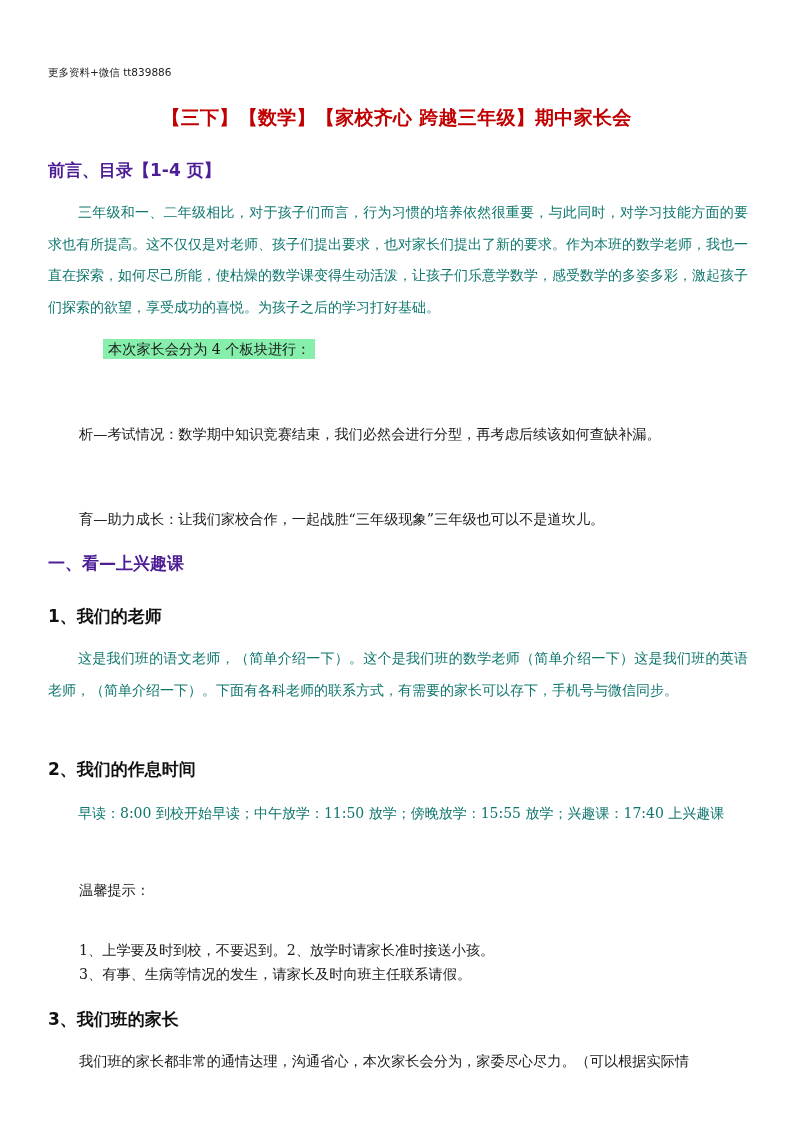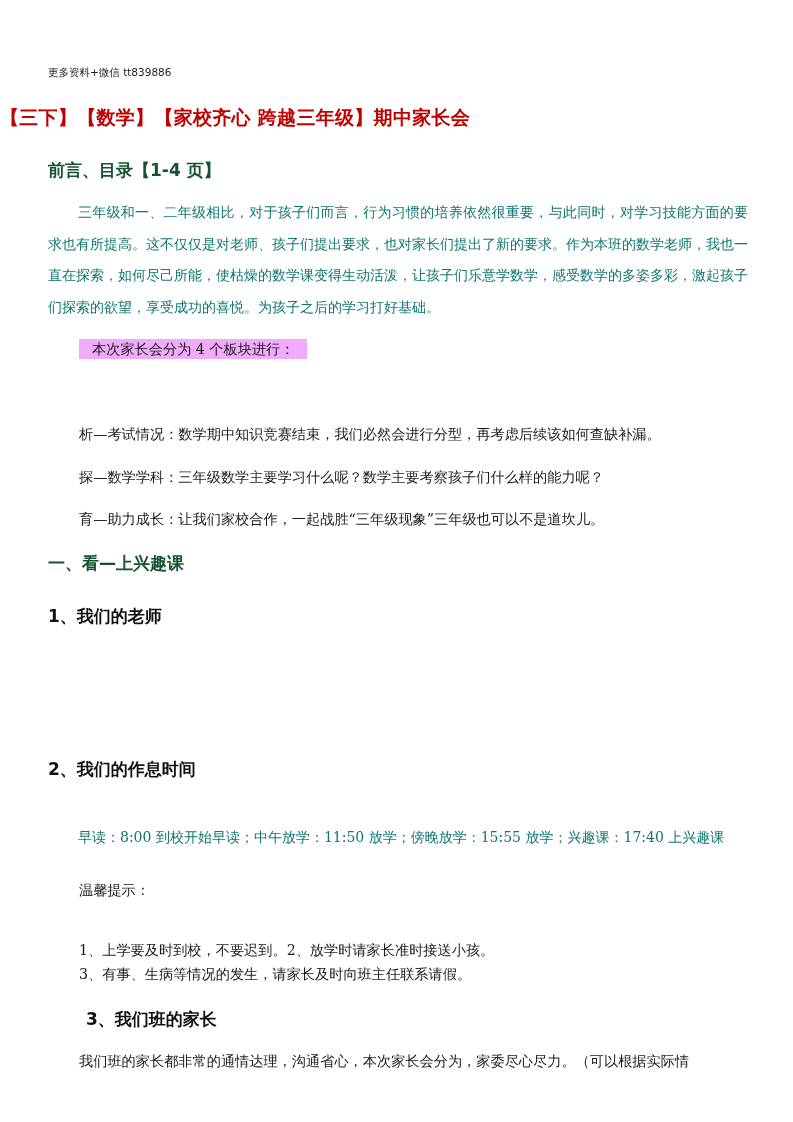--- a/index.html
+++ b/index.html
@@ -1,45 +1,45 @@
 <!DOCTYPE html>
 <html><head>
 <meta charset="utf-8">
 <style>
   html, body { margin: 0; padding: 0; background: #ffffff; }
   body { width: 793px; height: 1122px; position: relative; overflow: hidden; font-family: "DejaVu Serif", "Liberation Serif", serif; color: #1a1a1a; }
   .page { position: absolute; left: 0; top: 9px; width: 793px; height: 1122px; }
   .header-note { position: absolute; left: 48px; top: 57px; font-family: "DejaVu Sans", "Liberation Sans", sans-serif; font-size: 10.5px; color: #222; }
-  .title { position: absolute; left: 0; width: 793px; top: 96px; font-family: "DejaVu Sans", "Liberation Sans", sans-serif; font-weight: bold; font-size: 19px; color: #c00000; letter-spacing: 0.3px; }
-  .h-red { position: absolute; left: 48px; font-family: "DejaVu Sans", "Liberation Sans", sans-serif; font-weight: bold; font-size: 17px; color: #14532d; }
+  .title { position: absolute; left: 0; width: 793px; top: 96px; text-align: center; font-family: "DejaVu Sans", "Liberation Sans", sans-serif; font-weight: bold; font-size: 19px; color: #c00000; letter-spacing: 0.3px; }
+  .h-red { position: absolute; left: 48px; font-family: "DejaVu Sans", "Liberation Sans", sans-serif; font-weight: bold; font-size: 17px; color: #4c1d95; }
   .h-black { position: absolute; left: 48px; font-family: "DejaVu Sans", "Liberation Sans", sans-serif; font-weight: bold; font-size: 17px; color: #111; }
   .para { position: absolute; left: 48px; width: 700px; font-size: 14px; line-height: 31.5px; text-align: justify; text-indent: 30px; color: #0f766e; }
   .line { position: absolute; left: 79px; font-size: 14.2px; color: #1a1a1a; white-space: nowrap; }
-  .hl { background: #f0abfc; padding: 2px 13px; }
+  .hl { background: #86efac; padding: 2px 5px; margin-left: 24px; }
 </style>
 </head>
 <body>
 
 <div class="page">
   <div class="header-note">更多资料+微信 tt839886</div>
   <div class="title">【三下】【数学】【家校齐心 跨越三年级】期中家长会</div>
 
   <div class="h-red" style="top:150px;">前言、目录【1-4 页】</div>
   <div class="para" style="top:188px;">三年级和一、二年级相比，对于孩子们而言，行为习惯的培养依然很重要，与此同时，对学习技能方面的要求也有所提高。这不仅仅是对老师、孩子们提出要求，也对家长们提出了新的要求。作为本班的数学老师，我也一直在探索，如何尽己所能，使枯燥的数学课变得生动活泼，让孩子们乐意学数学，感受数学的多姿多彩，激起孩子们探索的欲望，享受成功的喜悦。为孩子之后的学习打好基础。</div>
 
   <div class="line" style="top:331px;"><span class="hl">本次家长会分为 4 个板块进行：</span></div>
   <div class="line" style="top:416px;">析—考试情况：数学期中知识竞赛结束，我们必然会进行分型，再考虑后续该如何查缺补漏。</div>
-  <div class="line" style="top:459px;">探—数学学科：三年级数学主要学习什么呢？数学主要考察孩子们什么样的能力呢？</div>
   <div class="line" style="top:501px;text-align:center;">育—助力成长：让我们家校合作，一起战胜“三年级现象”三年级也可以不是道坎儿。</div>
 
   <div class="h-red" style="top:543px;">一、看—上兴趣课</div>
 
   <div class="h-black" style="top:596px;">1、我们的老师</div>
+  <div class="para" style="top:634px;">这是我们班的语文老师，（简单介绍一下）。这个是我们班的数学老师（简单介绍一下）这是我们班的英语老师，（简单介绍一下）。下面有各科老师的联系方式，有需要的家长可以存下，手机号与微信同步。</div>
 
   <div class="h-black" style="top:749px;">2、我们的作息时间</div>
-  <div class="para" style="top:789px;margin-top:24px;">早读：8:00 到校开始早读；中午放学：11:50 放学；傍晚放学：15:55 放学；兴趣课：17:40 上兴趣课</div>
+  <div class="para" style="top:789px;">早读：8:00 到校开始早读；中午放学：11:50 放学；傍晚放学：15:55 放学；兴趣课：17:40 上兴趣课</div>
   <div class="line" style="top:872px;">温馨提示：</div>
   <div class="line" style="top:914px;margin-top:18px;">1、上学要及时到校，不要迟到。2、放学时请家长准时接送小孩。</div>
   <div class="line" style="top:956px;">3、有事、生病等情况的发生，请家长及时向班主任联系请假。</div>
 
-  <div class="h-black" style="top:999px;margin-left:38px;">3、我们班的家长</div>
+  <div class="h-black" style="top:999px;">3、我们班的家长</div>
   <div class="line" style="top:1043px;">我们班的家长都非常的通情达理，沟通省心，本次家长会分为，家委尽心尽力。（可以根据实际情</div>
 </div>
 
 </body></html>

